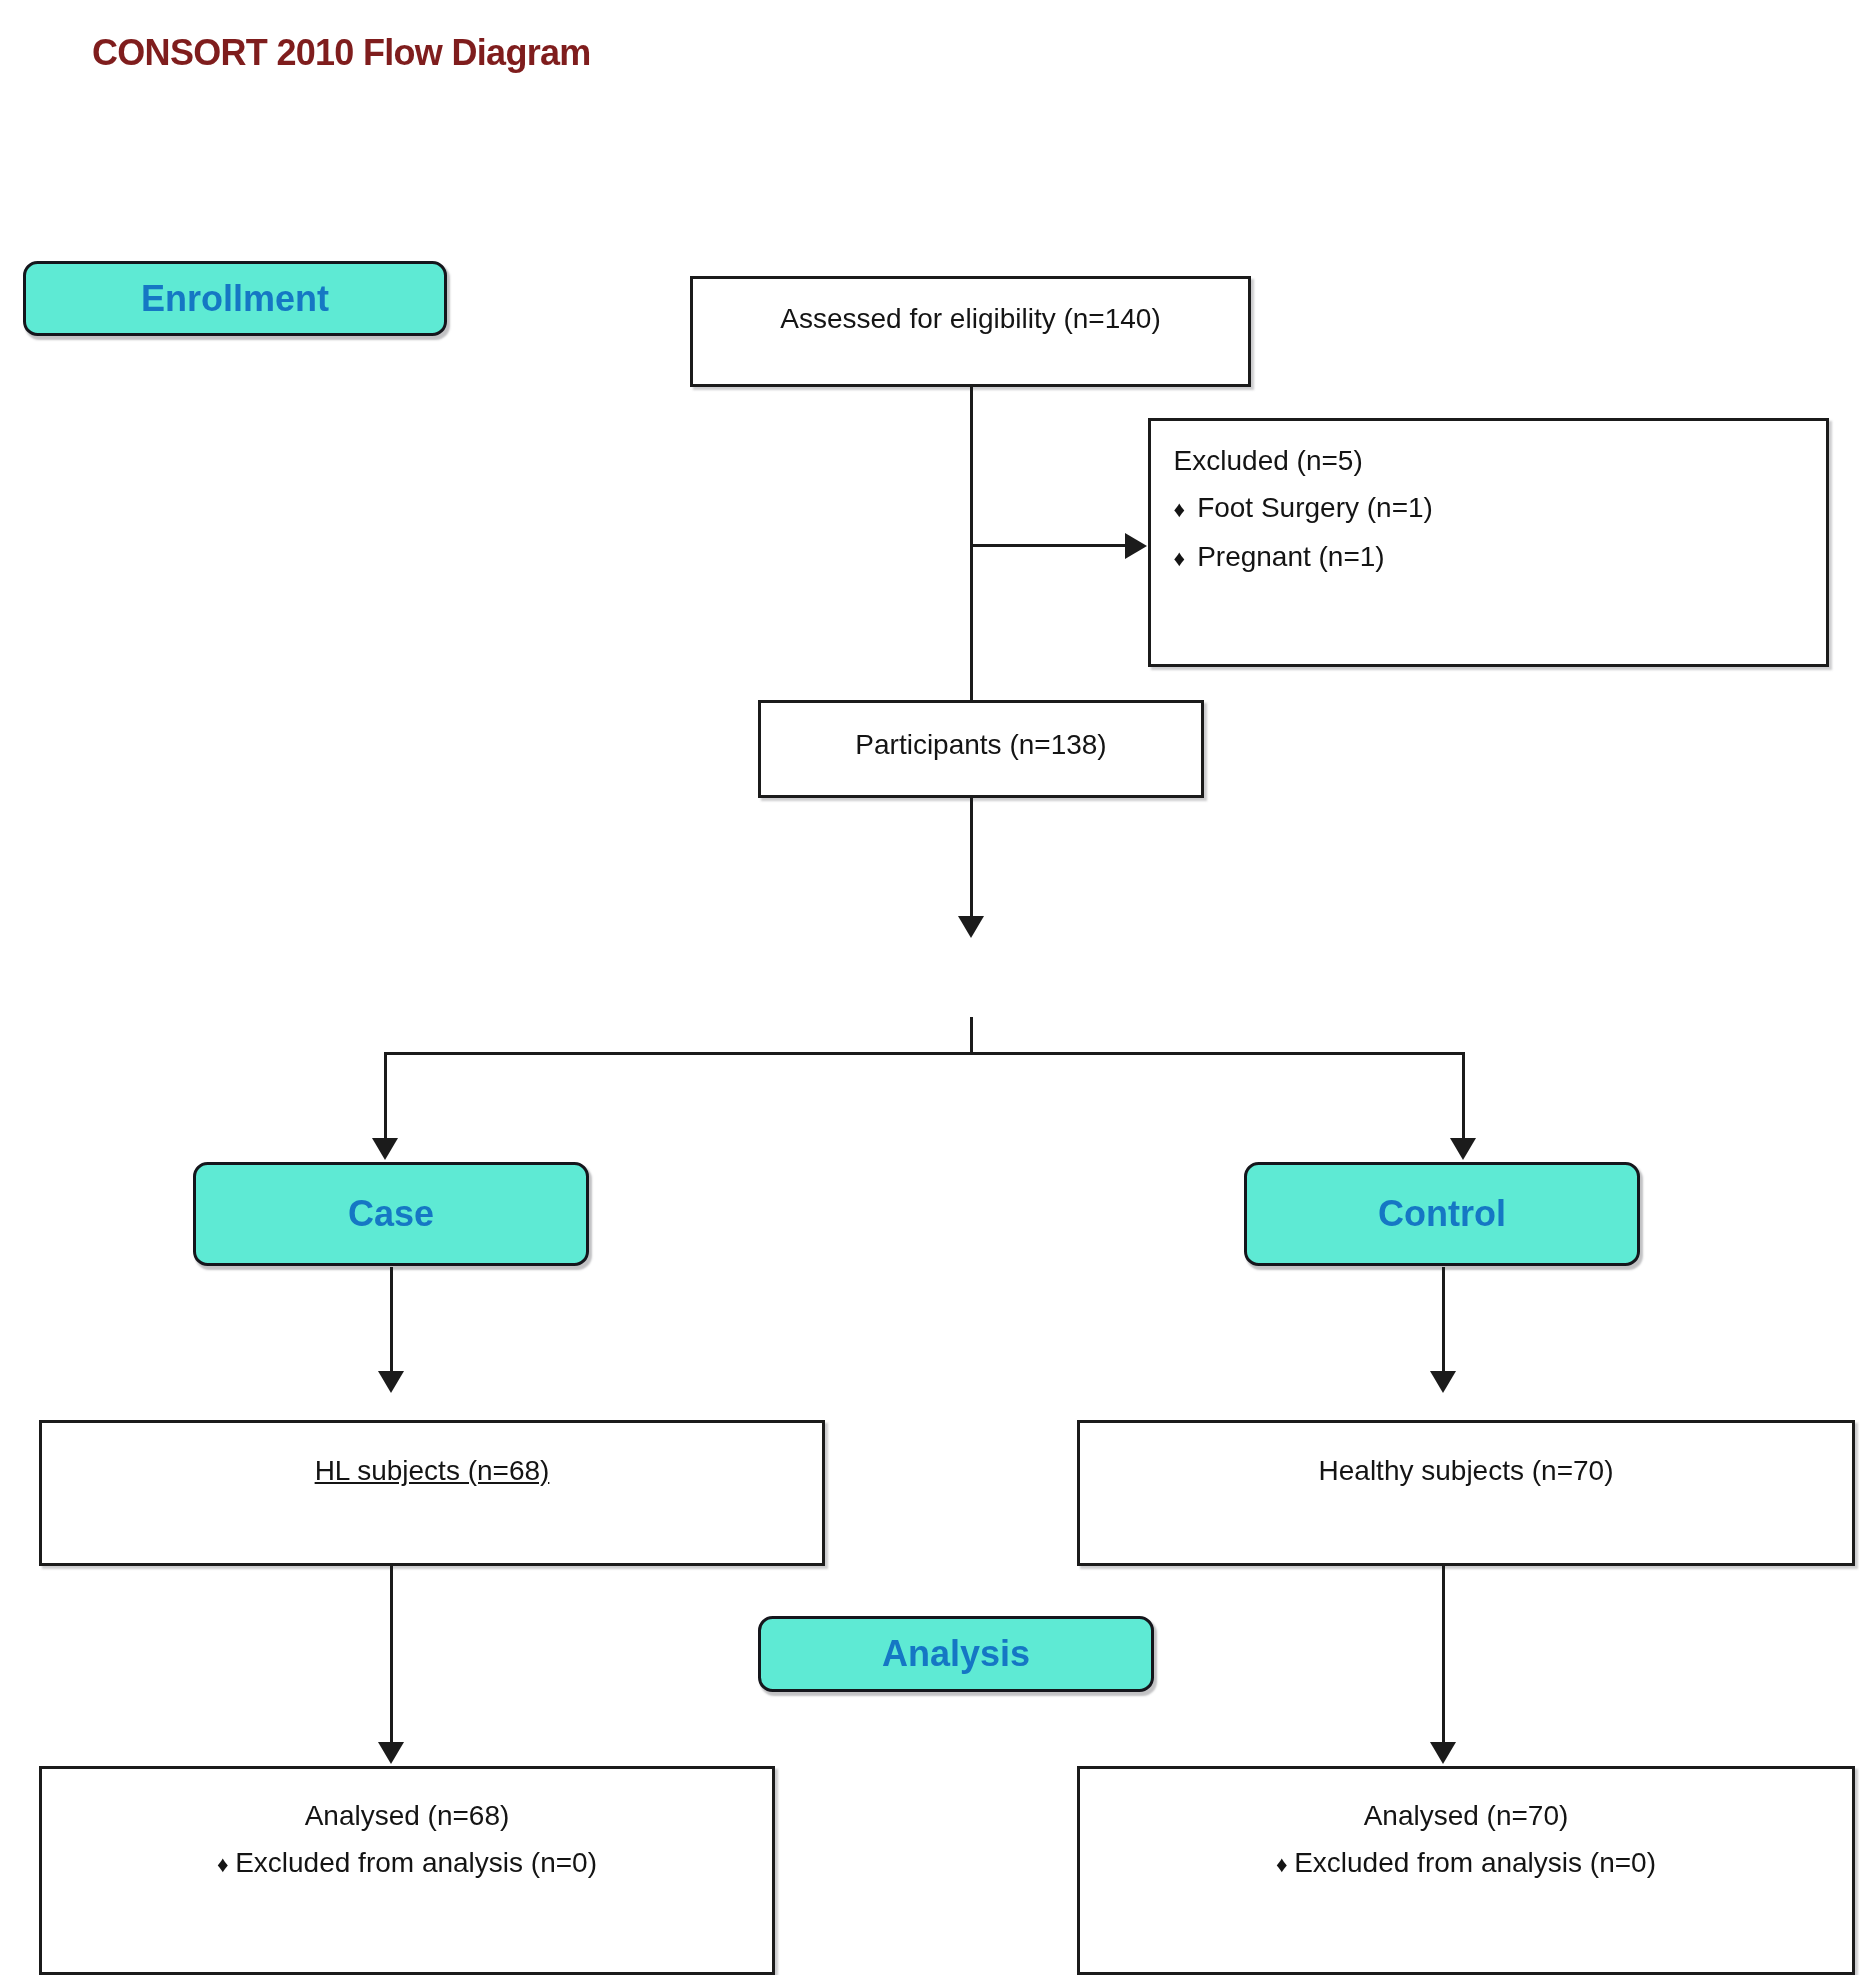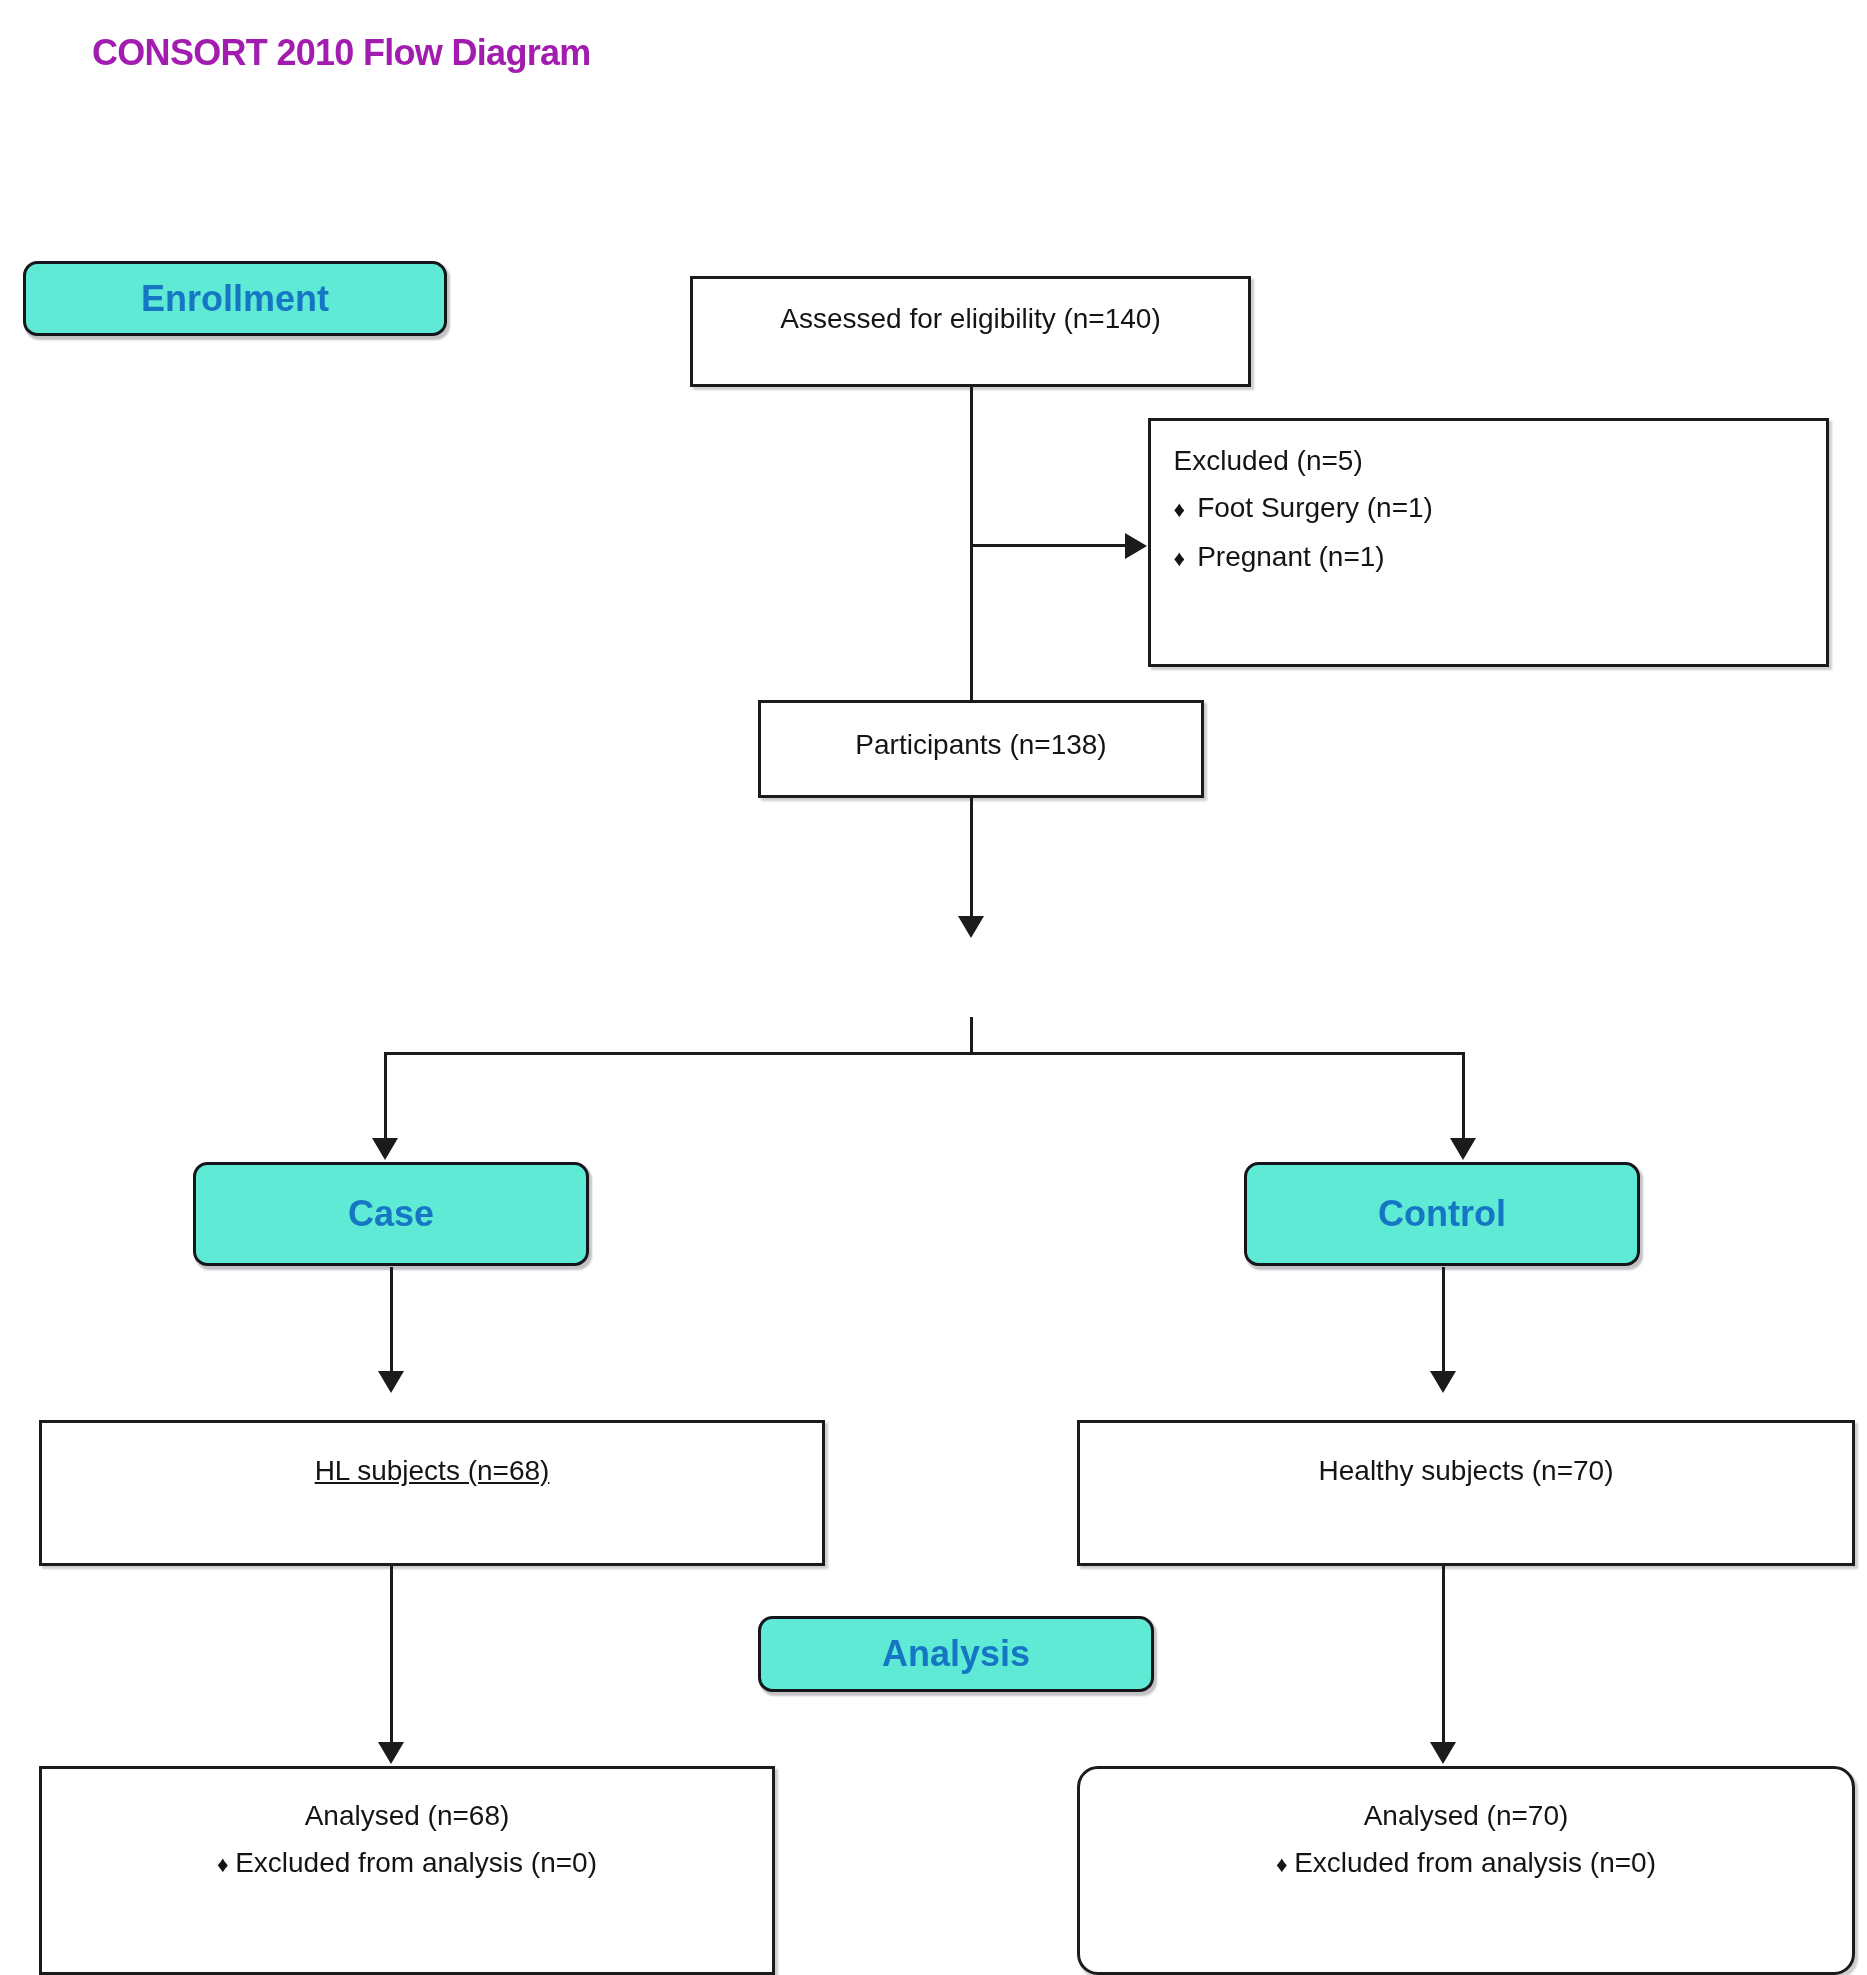--- a/index.html
+++ b/index.html
@@ -17,21 +17,21 @@
     background: #ffffff;
     overflow: hidden;
   }
   
   #diagram-title {
     position: absolute;
     left: 92px;
     top: 32px;
     font-size: 36px;
     font-weight: bold;
-    color: #a21caf;
+    color: #7f1d1d;
     letter-spacing: -0.7px;
     white-space: nowrap;
   }
   
   .stage-badge {
     position: absolute;
     box-sizing: border-box;
     background: #5eead4;
     border: 3.3px solid #15161c;
     border-radius: 14.6px;
@@ -177,21 +177,21 @@
   <div class="stage-badge" style="left:758px; top:1616px; width:396px; height:76px;">Analysis</div>
 
   <div class="flow-box center-text" style="left:39px; top:1766px; width:736px; height:209px; padding-top:26.6px;">
     <div class="box-line">Analysed (n=68)</div>
     <div class="bullet-row centered" style="margin-top:6.6px;">
       <span class="bullet-glyph tight">♦</span>
       <span>Excluded from analysis (n=0)</span>
     </div>
   </div>
 
-  <div class="flow-box center-text" style="left:1077px; top:1766px; width:778px; height:209px; padding-top:26.6px;border-radius:21px;">
+  <div class="flow-box center-text" style="left:1077px; top:1766px; width:778px; height:209px; padding-top:26.6px;">
     <div class="box-line">Analysed (n=70)</div>
     <div class="bullet-row centered" style="margin-top:6.6px;">
       <span class="bullet-glyph tight">♦</span>
       <span>Excluded from analysis (n=0)</span>
     </div>
   </div>
 
 </div>
 
 

